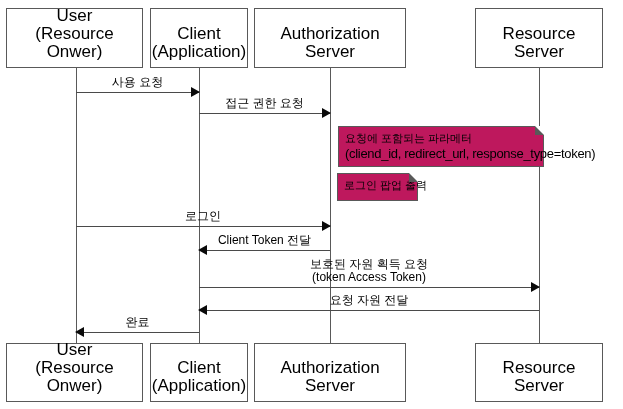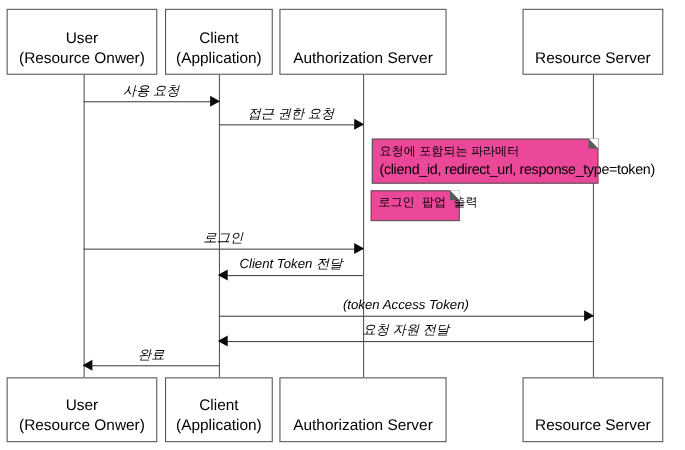--- a/index.html
+++ b/index.html
@@ -18,21 +18,21 @@
   .actor-box {
     position: absolute;
     box-sizing: border-box;
     border: 1px solid #595959;
     background: #ffffff;
     display: flex;
     flex-direction: column;
     justify-content: flex-end;
     align-items: center;
     text-align: center;
-    font-size: 14px;
+    font-size: 17px;
     line-height: 18px;
     color: #000000;
     padding-bottom: 6px;
   }
   .lifeline {
     position: absolute;
     width: 1px;
     background: #595959;
   }
   .msg {
@@ -50,21 +50,20 @@
   .msg .lbl {
     position: absolute;
     left: 0;
     right: 0;
     bottom: 3px;
     text-align: center;
     font-size: 12px;
     line-height: 13px;
     color: #000000;
     white-space: nowrap;
-    font-style: italic;
   }
   .msg .lbl span { display: block; }
   .head {
     position: absolute;
     top: -5px;
     width: 0;
     height: 0;
     border-top: 5px solid transparent;
     border-bottom: 5px solid transparent;
   }
@@ -73,21 +72,21 @@
     border-left: 9px solid #0a0a0a;
   }
   .head.left {
     left: -1px;
     border-right: 9px solid #0a0a0a;
   }
   .note {
     position: absolute;
     box-sizing: border-box;
     border: 1px solid #595959;
-    background: #ec4899;
+    background: #be185d;
     color: #000000;
     padding: 4px 6px 3px 6px;
     font-size: 11px;
     line-height: 15px;
     white-space: nowrap;
   }
   .note .fold {
     position: absolute;
     top: -1px;
     right: -1px;
@@ -149,20 +148,21 @@
   <div class="msg" style="left:199px; top:250px; width:131px;">
     <div class="line"></div>
     <div class="head left"></div>
     <div class="lbl">Client Token 전달</div>
   </div>
 
   <div class="msg" style="left:199px; top:287px; width:340px;">
     <div class="line"></div>
     <div class="head right"></div>
     <div class="lbl">
+      <span>보호된 자원 획득 요청</span>
       <span>(token Access Token)</span>
     </div>
   </div>
 
   <div class="msg" style="left:199px; top:310px; width:340px;">
     <div class="line"></div>
     <div class="head left"></div>
     <div class="lbl">요청 자원 전달</div>
   </div>
 
@@ -171,21 +171,21 @@
     <div class="head left"></div>
     <div class="lbl">완료</div>
   </div>
 
   <div class="note" style="left:338px; top:126px; width:206px; height:41px;">
     <div class="fold"></div>
     <span>요청에 포함되는 파라메터</span>
     <span class="small">(cliend_id, redirect_url, response_type=token)</span>
   </div>
 
-  <div class="note" style="left:337px; top:173px; width:81px; height:28px;font-family:Liberation Mono, monospace;">
+  <div class="note" style="left:337px; top:173px; width:81px; height:28px;">
     <div class="fold"></div>
     <span>로그인 팝업 출력</span>
   </div>
 
   <div class="actor-box" style="left:6px; top:343px; width:137px; height:59px;">
     <span>User</span>
     <span>(Resource Onwer)</span>
   </div>
   <div class="actor-box" style="left:150px; top:343px; width:98px; height:59px;">
     <span>Client</span>

